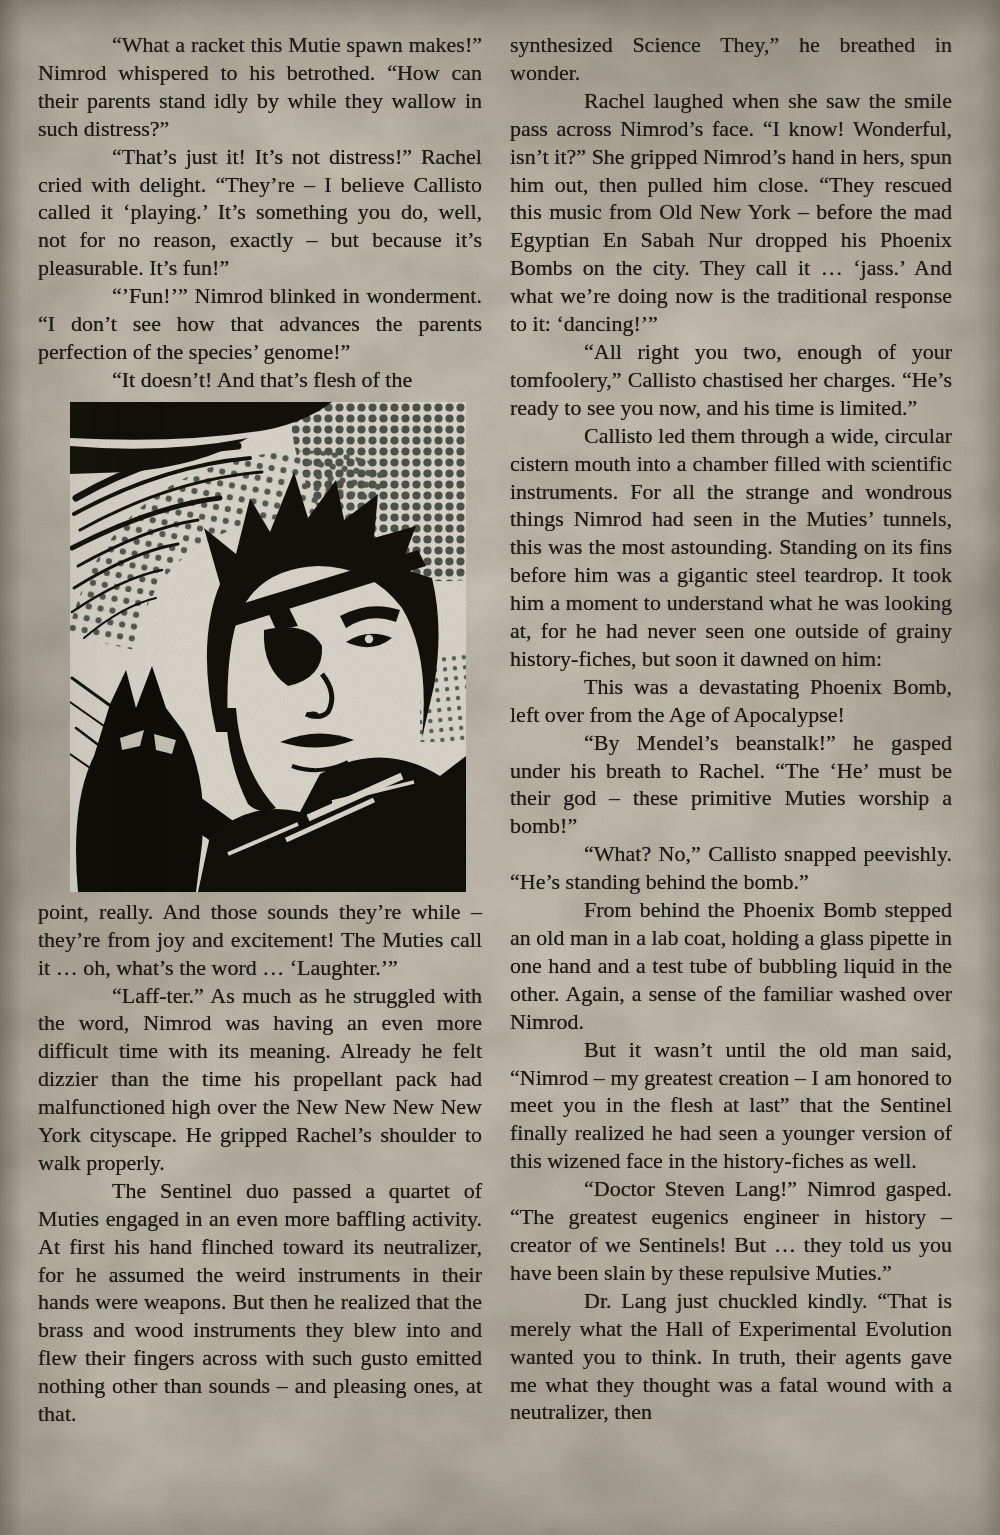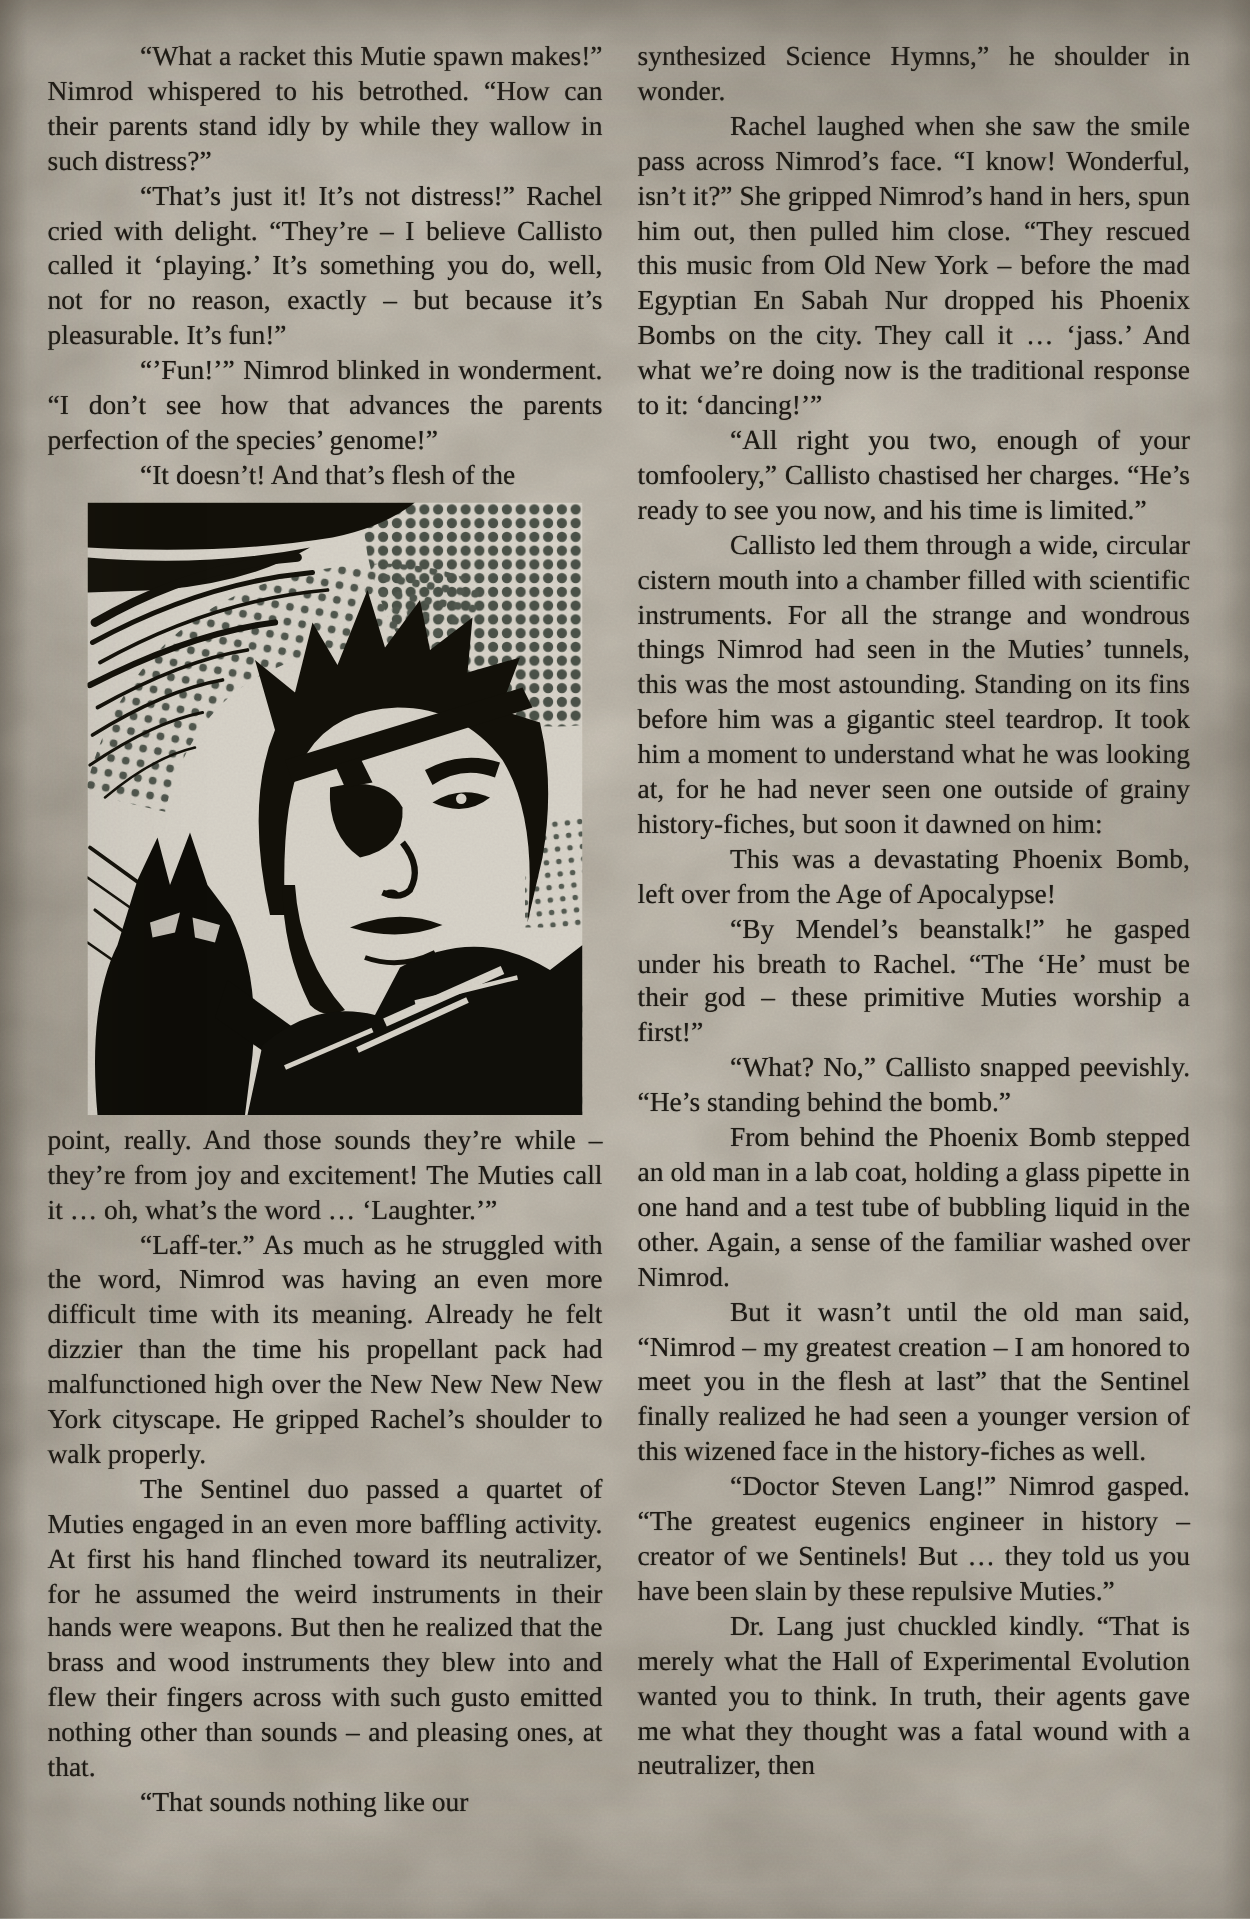--- a/index.html
+++ b/index.html
@@ -133,30 +133,29 @@
           <path d="M216,438 L304,398" stroke-width="5"></path>
           <path d="M262,400 L344,380" stroke-width="3.5"></path>
           <path d="M158,452 L228,422" stroke-width="4"></path>
         </g>
       </svg>
     </figure>
 
     <p class="para">point, really. And those sounds they’re while – they’re from joy and excitement! The Muties call it … oh, what’s the word … ‘Laughter.’”</p>
     <p class="para indent">“Laff-ter.” As much as he struggled with the word, Nimrod was having an even more difficult time with its meaning. Already he felt dizzier than the time his propellant pack had malfunctioned high over the New New New New York cityscape. He gripped Rachel’s shoulder to walk properly.</p>
     <p class="para indent">The Sentinel duo passed a quartet of Muties engaged in an even more baffling activity. At first his hand flinched toward its neutralizer, for he assumed the weird instruments in their hands were weapons. But then he realized that the brass and wood instruments they blew into and flew their fingers across with such gusto emitted nothing other than sounds – and pleasing ones, at that.</p>
-    <p class="para indent">“That sounds nothing like our</p>
   </div>
 
   <div class="col col-right">
-    <p class="para">synthesized Science Hymns,” he shoulder in wonder.</p>
+    <p class="para">synthesized Science They,” he breathed in wonder.</p>
     <p class="para indent">Rachel laughed when she saw the smile pass across Nimrod’s face. “I know! Wonderful, isn’t it?” She gripped Nimrod’s hand in hers, spun him out, then pulled him close. “They rescued this music from Old New York – before the mad Egyptian En Sabah Nur dropped his Phoenix Bombs on the city. They call it … ‘jass.’ And what we’re doing now is the traditional response to it: ‘dancing!’”</p>
     <p class="para indent">“All right you two, enough of your tomfoolery,” Callisto chastised her charges. “He’s ready to see you now, and his time is limited.”</p>
     <p class="para indent">Callisto led them through a wide, circular cistern mouth into a chamber filled with scientific instruments. For all the strange and wondrous things Nimrod had seen in the Muties’ tunnels, this was the most astounding. Standing on its fins before him was a gigantic steel teardrop. It took him a moment to understand what he was looking at, for he had never seen one outside of grainy history-fiches, but soon it dawned on him:</p>
     <p class="para indent">This was a devastating Phoenix Bomb, left over from the Age of Apocalypse!</p>
-    <p class="para indent">“By Mendel’s beanstalk!” he gasped under his breath to Rachel. “The ‘He’ must be their god – these primitive Muties worship a first!”</p>
+    <p class="para indent">“By Mendel’s beanstalk!” he gasped under his breath to Rachel. “The ‘He’ must be their god – these primitive Muties worship a bomb!”</p>
     <p class="para indent">“What? No,” Callisto snapped peevishly. “He’s standing behind the bomb.”</p>
     <p class="para indent">From behind the Phoenix Bomb stepped an old man in a lab coat, holding a glass pipette in one hand and a test tube of bubbling liquid in the other. Again, a sense of the familiar washed over Nimrod.</p>
     <p class="para indent">But it wasn’t until the old man said, “Nimrod – my greatest creation – I am honored to meet you in the flesh at last” that the Sentinel finally realized he had seen a younger version of this wizened face in the history-fiches as well.</p>
     <p class="para indent">“Doctor Steven Lang!” Nimrod gasped. “The greatest eugenics engineer in history – creator of we Sentinels! But … they told us you have been slain by these repulsive Muties.”</p>
     <p class="para indent">Dr. Lang just chuckled kindly. “That is merely what the Hall of Experimental Evolution wanted you to think. In truth, their agents gave me what they thought was a fatal wound with a neutralizer, then</p>
   </div>
 
 </div>
 
 <svg class="grain-layer" width="1000" height="1535" aria-hidden="true">

